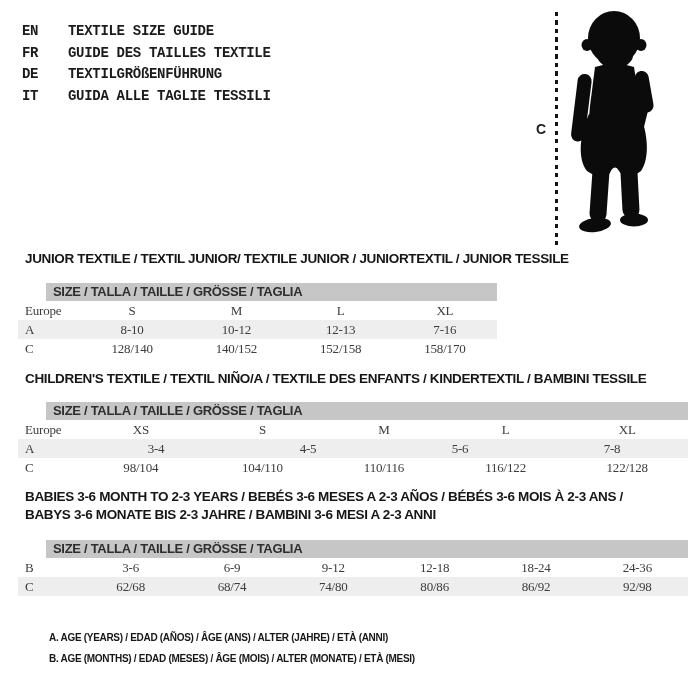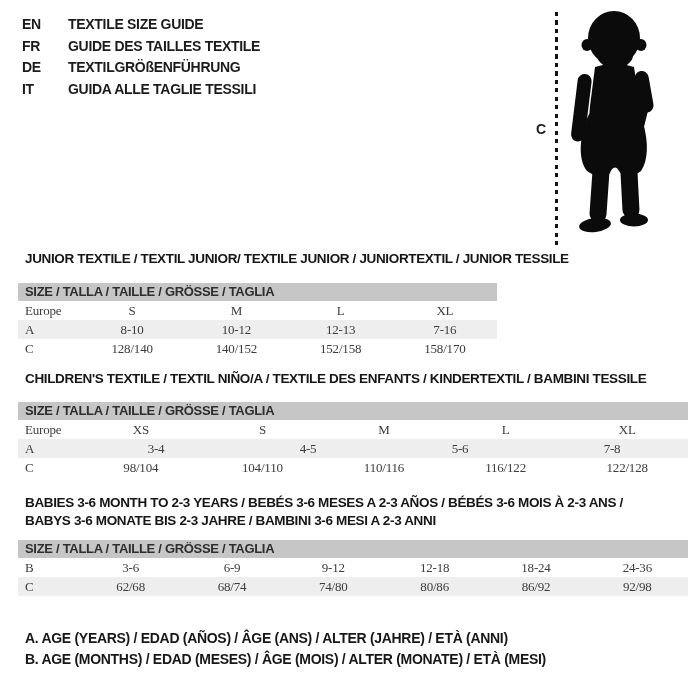--- a/index.html
+++ b/index.html
@@ -6,54 +6,54 @@
   html,body { width:700px; height:700px; }
   body {
     position:relative;
     background:#ffffff;
     font-family:"Liberation Sans", sans-serif;
     color:#1c1c1c;
     overflow:hidden;
   }
 
   
-  .lang-list { position:absolute; left:22px; top:14px; }
+  .lang-list { position:absolute; left:22px; top:21px;font-family:Liberation Mono, monospace; }
   .lang-row { display:flex; line-height:21.6px; font-size:14px; font-weight:700; letter-spacing:-0.3px; color:#1b1b1b; }
   .lang-code { width:46px; }
 
   
   .height-line {
     position:absolute; left:555px; top:12px; width:3px; height:233px;
     background:repeating-linear-gradient(to bottom, #141414 0 4px, transparent 4px 8.5px);
   }
   .height-label { position:absolute; left:536px; top:121px; font-size:14px; font-weight:700; }
   .toddler { position:absolute; left:562px; top:10px; }
 
   
   .section-title {
     position:absolute; left:25px;
     font-size:13.5px; font-weight:700; letter-spacing:-0.35px; color:#161616;
     white-space:nowrap;
   }
-  .section-title.two-line { white-space:normal; line-height:17.5px; width:650px;margin-top:6px; }
+  .section-title.two-line { white-space:normal; line-height:17.5px; width:650px; }
 
   
   .size-table { position:absolute; left:18px; }
   .size-band {
     height:18px; line-height:18px; background:#c6c6c6;
-    padding-left:7px; font-size:13px; font-weight:700; letter-spacing:-0.3px; color:#2e2e2e;
+    padding-left:7px; font-size:13px; font-weight:700; letter-spacing:-0.3px; color:#2e2e2e;margin-left:28px;
   }
   .trow { display:flex; height:19px; line-height:19px; font-size:13px; letter-spacing:-0.2px; color:#3c3c3c;font-family:Liberation Serif, serif; }
   .trow.striped { background:#eeeeee; }
   .rlabel { width:62px; padding-left:7px; flex:0 0 62px; }
   .cell { flex:1 1 0; text-align:center; }
 
   
   .legend { position:absolute; left:25px; top:628px; }
-  .legend-line { line-height:20.6px; font-size:14px; font-weight:700; letter-spacing:-0.3px; color:#171717; white-space:nowrap; }
+  .legend-line { line-height:20.6px; font-size:10px; font-weight:700; letter-spacing:-0.3px; color:#171717; white-space:nowrap;margin-left:24px; }
 
   
   #title-junior   { top:251px; }
   #table-junior   { top:283px; width:479px; }
   #title-children { top:371px; }
   #table-children { top:402px; width:670px; }
   #title-babies   { top:488px; }
   #table-babies   { top:540px; width:670px; }
 </style>
 </head>

